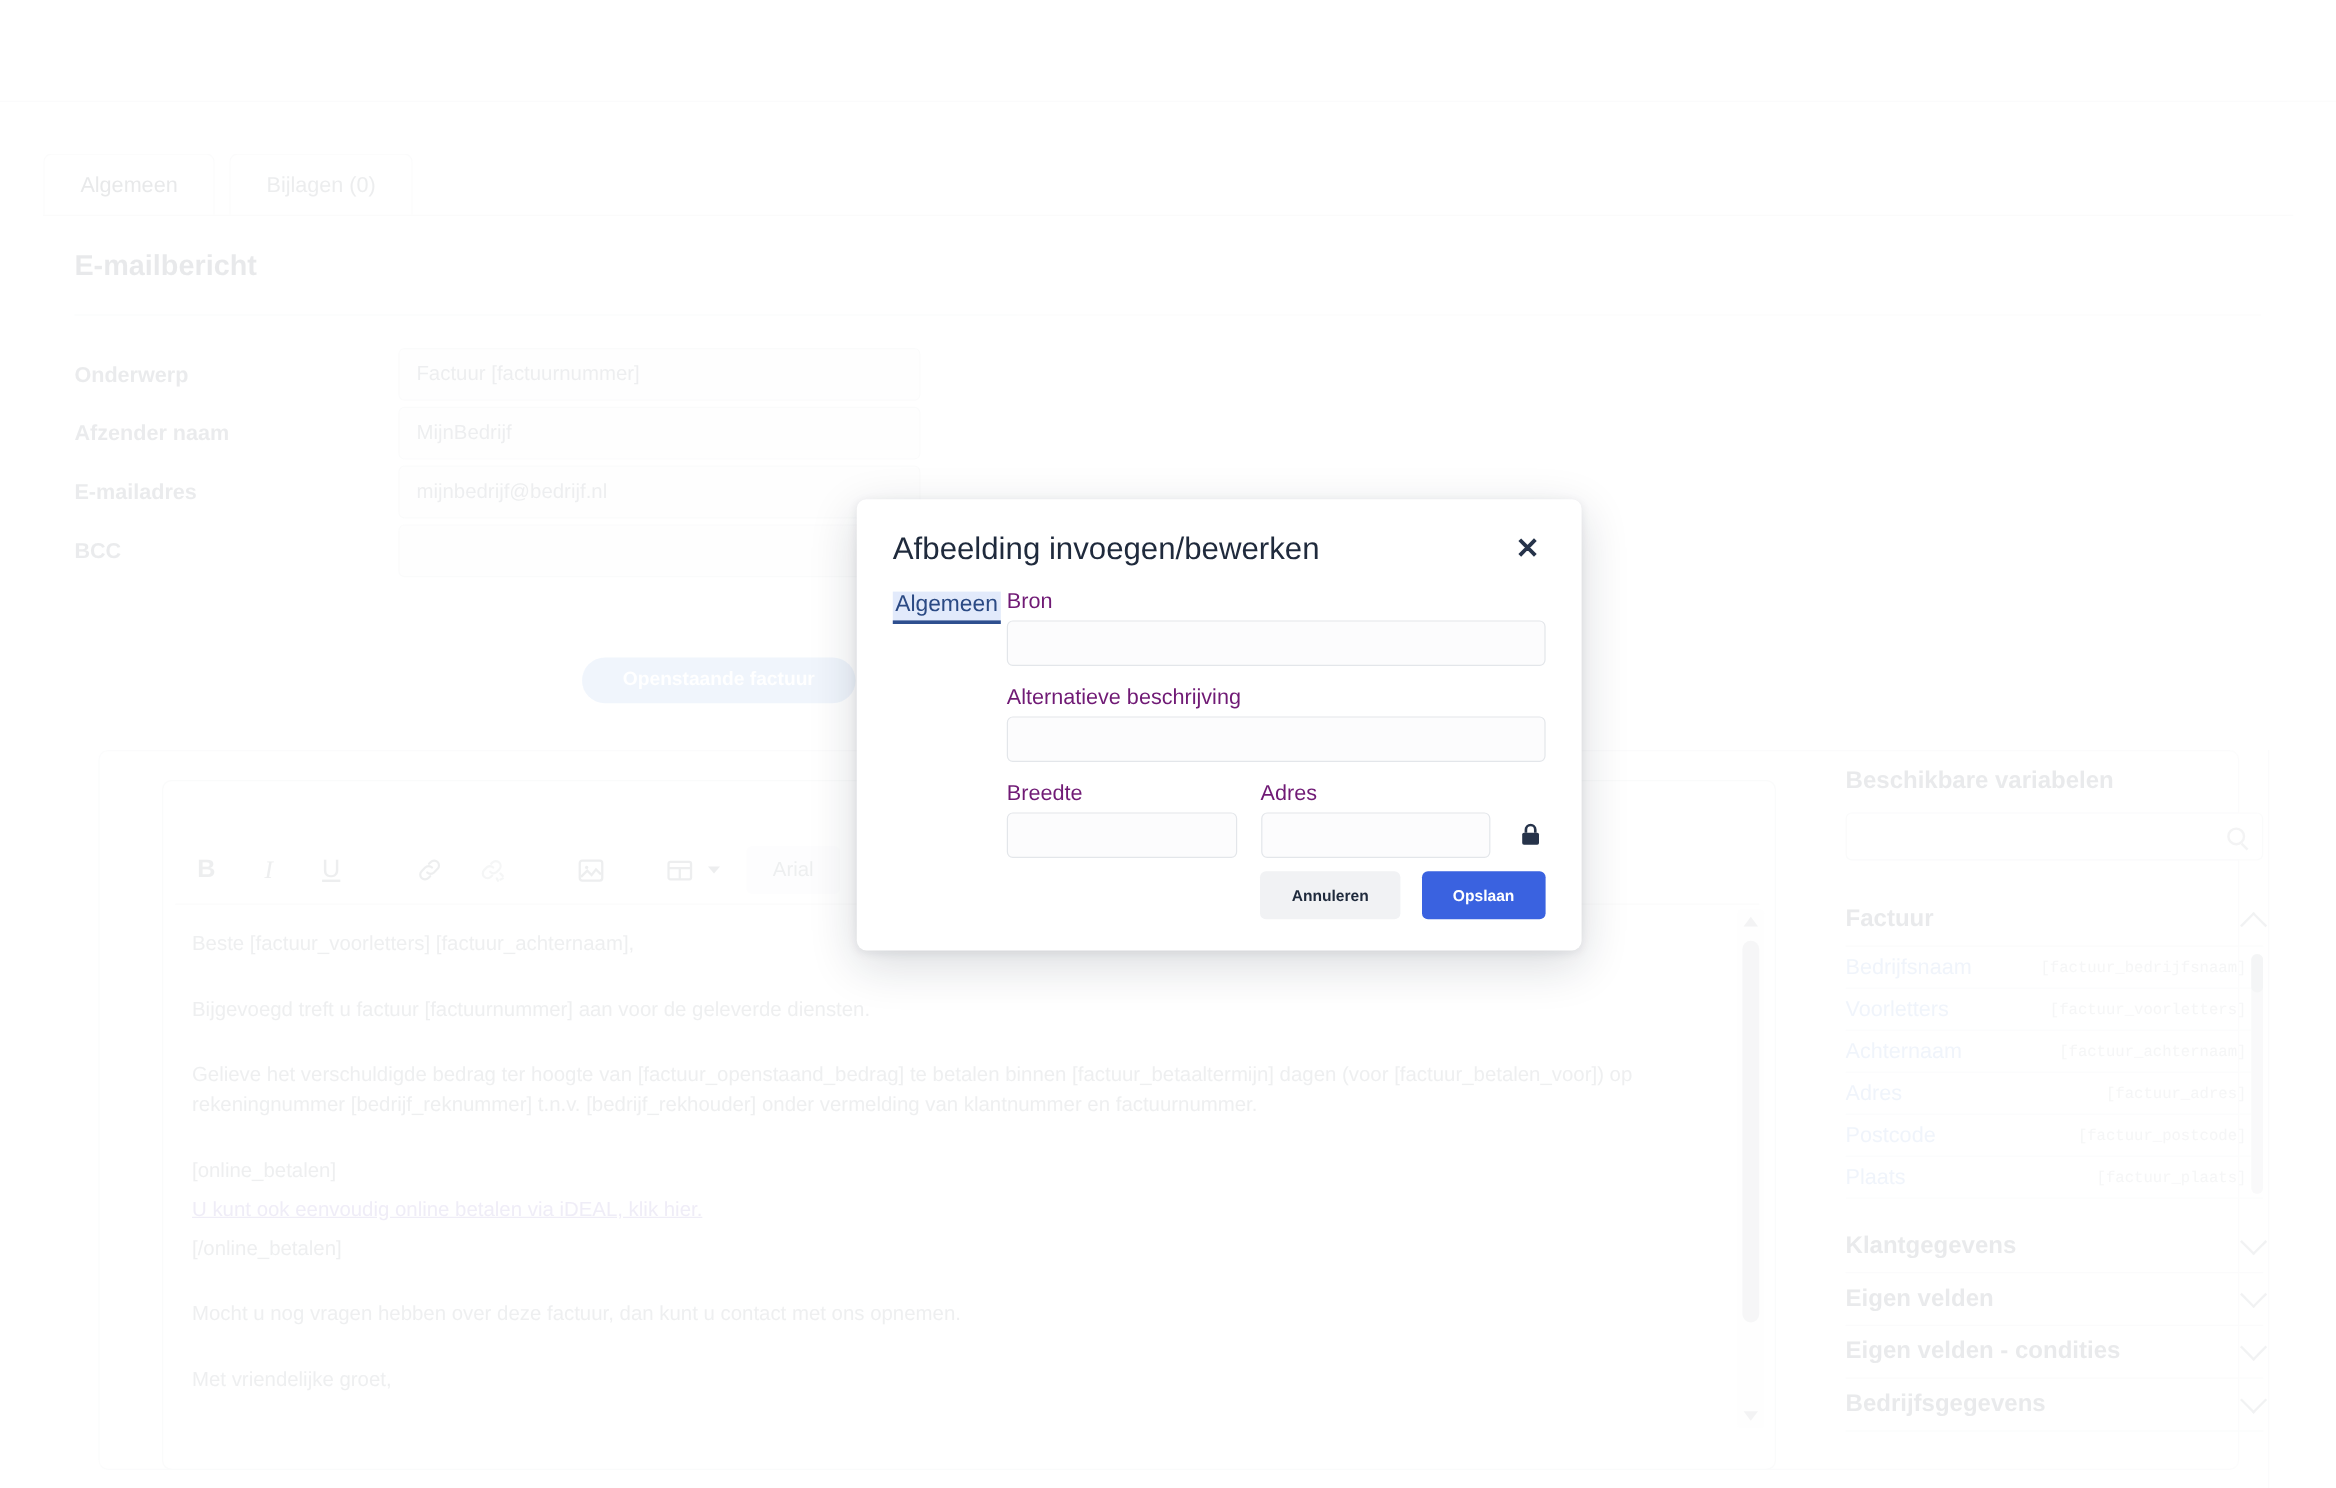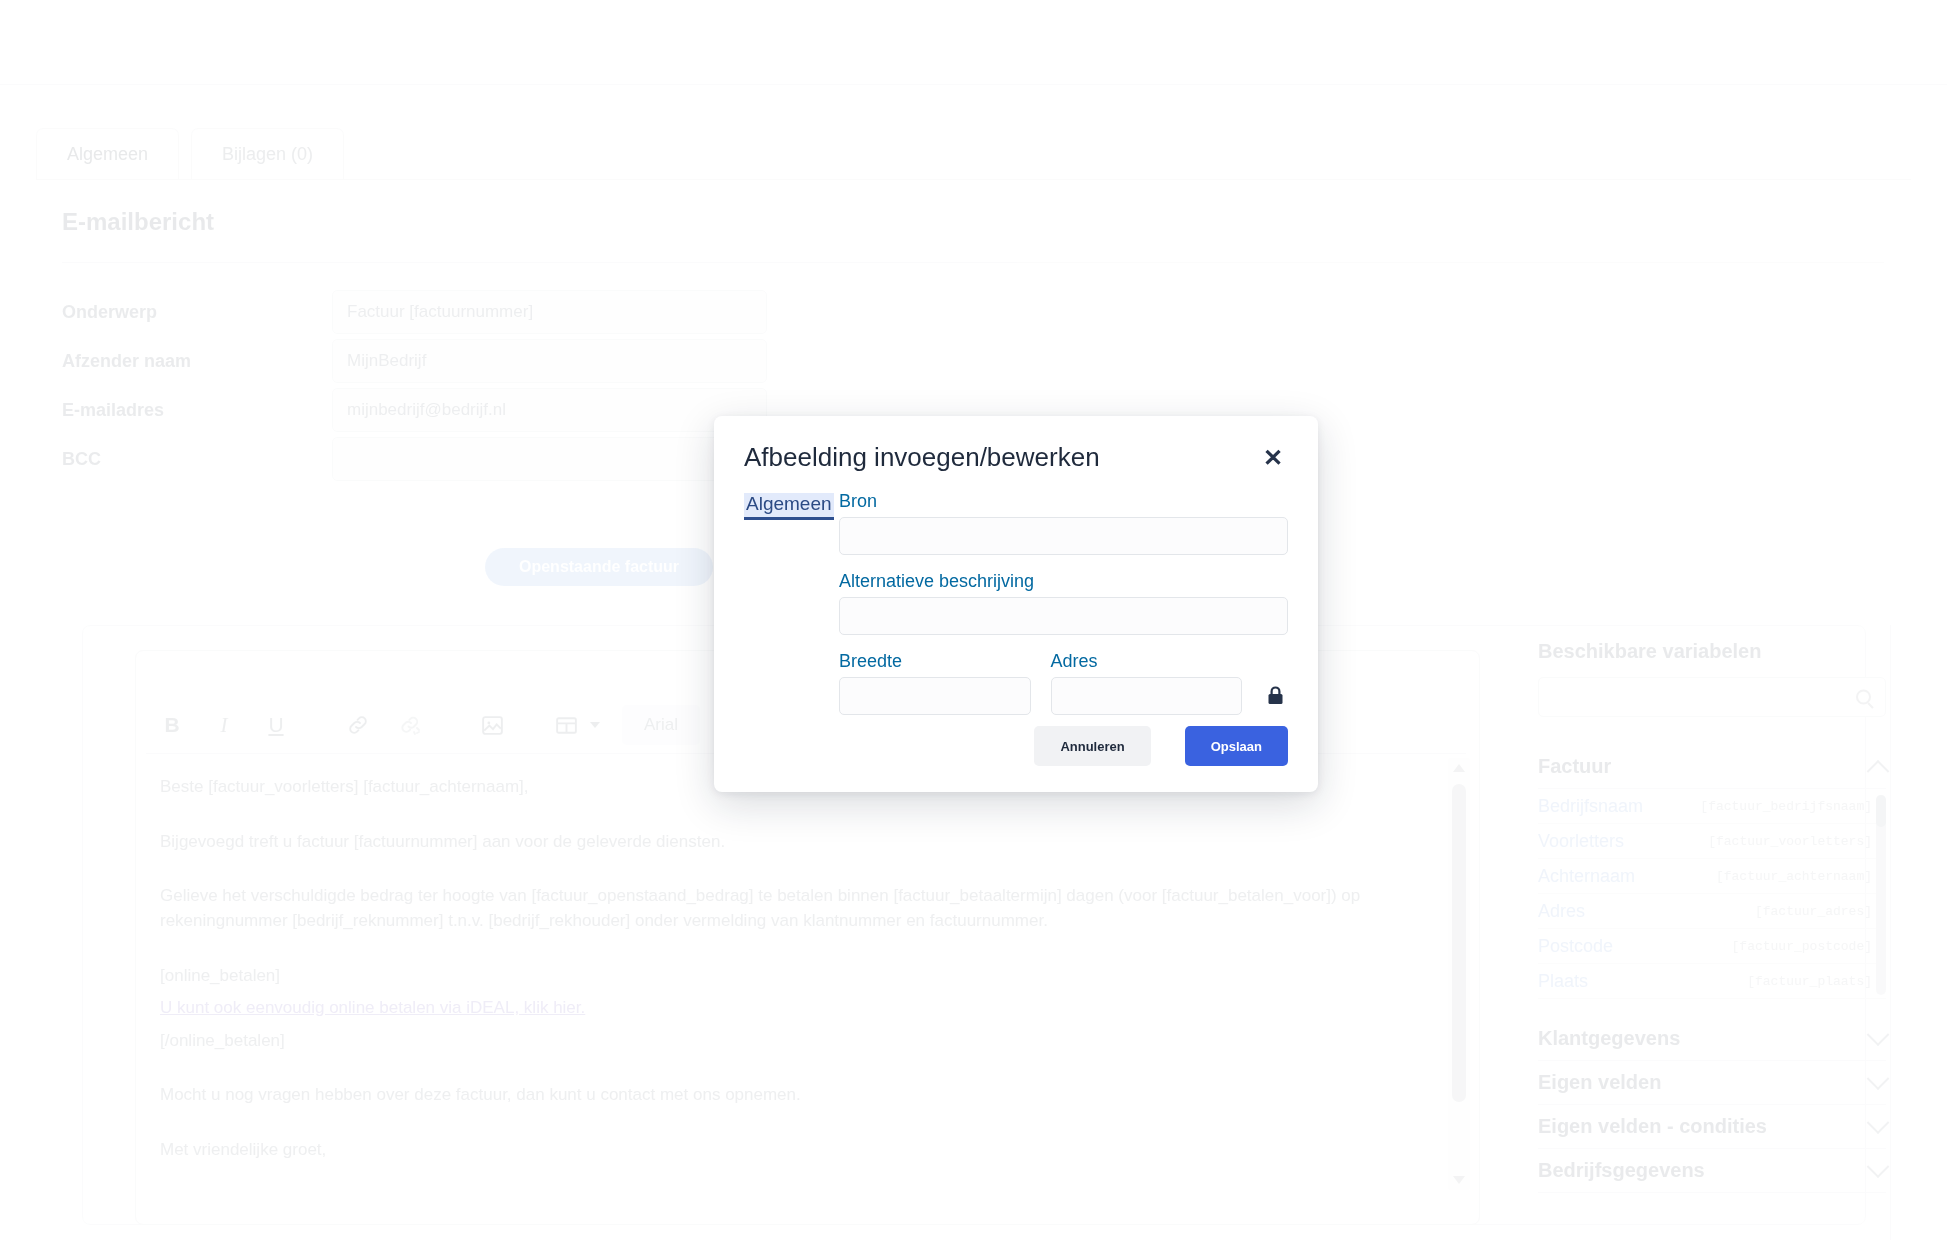--- a/index.html
+++ b/index.html
@@ -132,21 +132,21 @@
   }
   .m-head { display:flex; align-items:center; padding:26px 30px 0 30px; }
   .m-title { font-size:26px; color:#1f2a3c; font-weight:normal; }
   .m-close { margin-left:auto; width:30px; height:30px; display:flex; align-items:center;
              justify-content:center; font-size:24px; color:#26334a; font-weight:bold; }
   .m-body { display:flex; padding:18px 30px 0 30px; }
   .m-tabs { width:95px; padding-top:2px; }
   .m-tab { display:inline-block; font-size:19px; color:#2b4a84; background:#e2eafb;
            border-bottom:3px solid #2e4f8f; padding:0 2px 2px 2px; }
   .m-fields { flex:1; }
-  .m-label { font-size:18px; color:#0369a1; margin-bottom:5px; }
+  .m-label { font-size:18px; color:#701a75; margin-bottom:5px; }
   .m-input { width:100%; height:38px; border:1px solid #e3e6ea; border-radius:5px;
              background:#fcfcfd; margin-bottom:16px; }
   .m-row { display:flex; align-items:flex-end; gap:20px; }
   .m-col { flex:1; }
   .m-lock { width:26px; height:38px; display:flex; align-items:center; justify-content:center;
             margin-bottom:16px; }
   .m-foot { position:absolute; right:30px; bottom:26px; display:flex; gap:18px; }
   .btn { height:40px; padding:0 26px; border-radius:5px; font-size:13px;
          font-weight:bold; display:flex; align-items:center; justify-content:center; border:none; }
   .btn-cancel { background:#f1f2f4; color:#1f2a3c; }
@@ -345,17 +345,17 @@
               <rect x="1.5" y="8" width="14" height="10" rx="1.5" fill="#26334a"></rect>
               <path d="M4.6 8V5.4a3.9 3.9 0 0 1 7.8 0V8" fill="none" stroke="#26334a" stroke-width="2.2"></path>
             </svg>
           </div>
         </div>
       </div>
     </div>
 
     <div class="m-foot">
       <button class="btn btn-cancel">Annuleren</button>
-      <button class="btn btn-save" style="background: rgb(58, 98, 224); margin-left: 16px;">Opslaan</button>
+      <button class="btn btn-save" style="background: rgb(58, 98, 224);">Opslaan</button>
     </div>
   </div>
 
 </div>
 
 </body></html>

